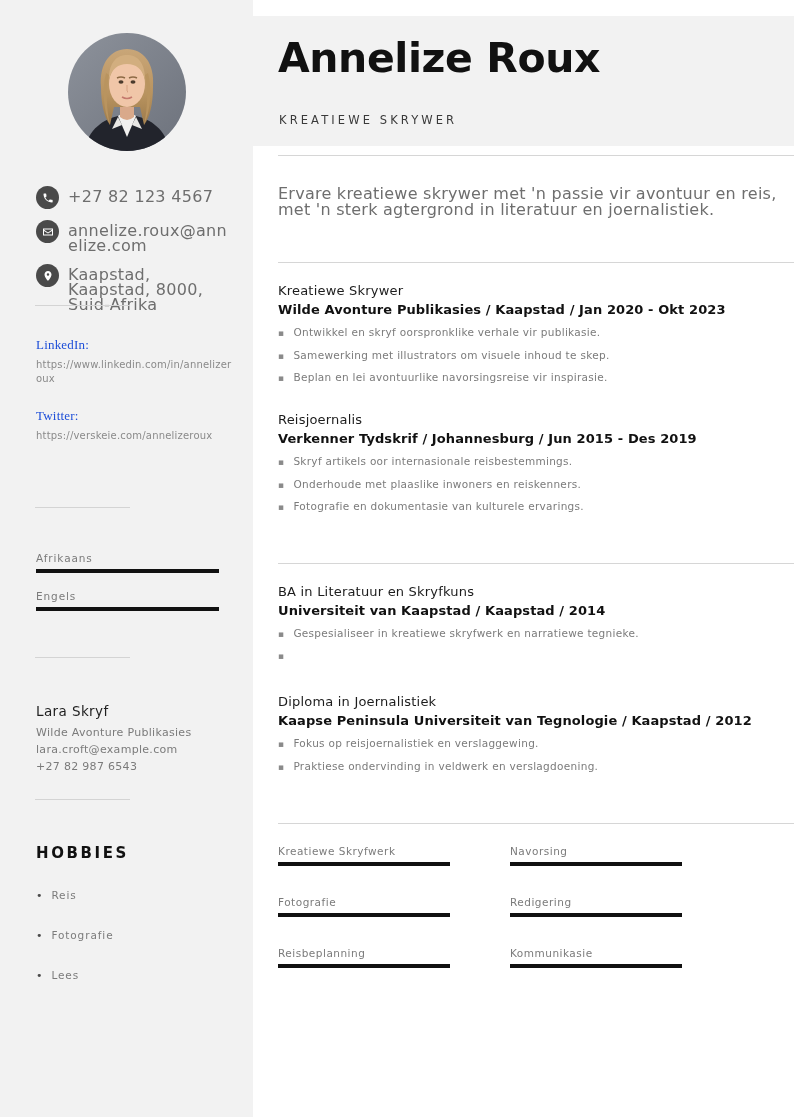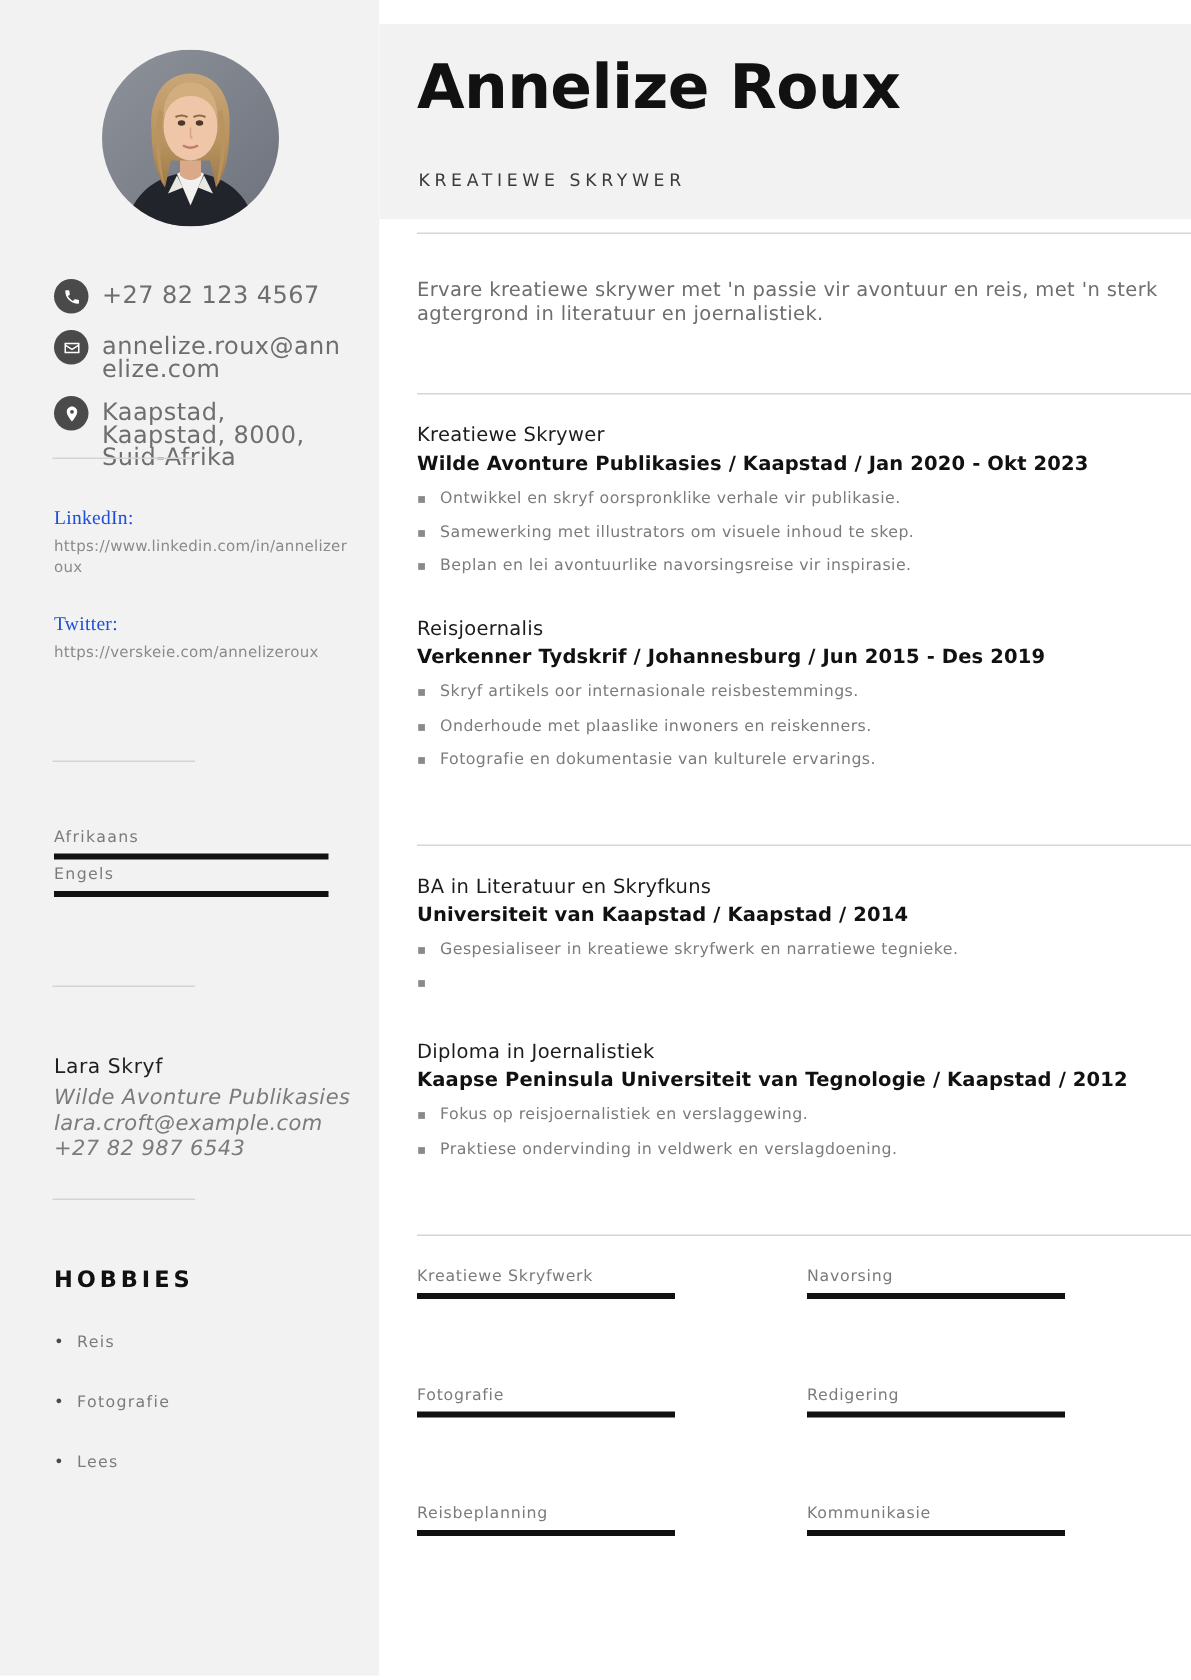--- a/index.html
+++ b/index.html
@@ -55,35 +55,35 @@
     font-size:13px; color:#1d4ed8; font-weight:400;
     letter-spacing:.2px; margin-bottom:5px;font-family:Liberation Serif, serif;
   }
   .social-url {
     font-size:10px; color:#8a8a8a; line-height:14px;
     letter-spacing:.2px; word-break:break-all;
   }
 
   
   #languages { position:absolute; left:36px; top:552px; width:184px; }
-  .lang-block { margin-bottom:4px; }
+  .lang-block { margin-bottom:17px; }
   .lang-name {
     font-size:10.5px; color:#7b7b7b;
     letter-spacing:.9px; margin-bottom:5px;
   }
   .lang-track { width:183px; height:4px; background:#e3e3e3; }
   .lang-fill  { height:4px; background:#111111; }
 
   
   #reference { position:absolute; left:36px; top:703px; width:200px; }
   .ref-name {
     font-size:13.5px; color:#1f1f1f; letter-spacing:.4px; margin-bottom:5px;
   }
   .ref-line {
-    font-size:14px; color:#7b7b7b; line-height:17px; letter-spacing:.3px;font-style:italic;
+    font-size:11px; color:#7b7b7b; line-height:17px; letter-spacing:.3px;
   }
 
   
   #hobbies { position:absolute; left:36px; top:844px; width:200px; }
   #hobbies-title {
     font-size:15px; font-weight:700; color:#111;
     letter-spacing:2.6px; margin-bottom:27px;
   }
   .hobby-item {
     font-size:10.5px; color:#7b7b7b; letter-spacing:.9px;
@@ -107,21 +107,21 @@
     position:absolute; left:26px; top:113px;
     font-size:11.5px; color:#3a3a3a; letter-spacing:3.1px;
   }
 
   .main-rule {
     position:absolute; left:25px; width:516px; height:1px; background:#d6d6d6;
   }
 
   #summary {
     position:absolute; left:25px; top:186px; width:500px;
-    font-size:13px; color:#6e6e6e; line-height:16px; letter-spacing:.25px;
+    font-size:16px; color:#6e6e6e; line-height:16px; letter-spacing:.25px;
   }
 
   .entry-role {
     font-size:13px; color:#1c1c1c; letter-spacing:.2px; margin-bottom:4px;
   }
   .entry-meta {
     font-size:13px; color:#111; font-weight:700; letter-spacing:.1px; margin-bottom:9px;
   }
   .bullet {
     display:flex; align-items:baseline;
@@ -130,21 +130,21 @@
   .bullet-dot { margin-right:9px; font-size:9px; color:#8a8a8a; line-height:1.4; }
 
   #exp-1 { position:absolute; left:25px; top:283px; width:510px; }
   #exp-2 { position:absolute; left:25px; top:412px; width:510px; }
   #edu-1 { position:absolute; left:25px; top:584px; width:510px; }
   #edu-2 { position:absolute; left:25px; top:694px; width:510px; }
 
   
   #skills {
     position:absolute; left:25px; top:845px; width:516px;
-    display:grid; grid-template-columns:232px 1fr; column-gap:0px; row-gap:0px;gap:28px;
+    display:grid; grid-template-columns:232px 1fr; column-gap:0px; row-gap:0px;
   }
   .skill-cell { width:172px; margin-bottom:30px; }
   .skill-name {
     font-size:10.5px; color:#7b7b7b; letter-spacing:.5px; margin-bottom:5px;
   }
   .skill-track { width:172px; height:4px; background:#e3e3e3; }
   .skill-fill  { height:4px; background:#111111; }
 </style>
 </head>
 <body>

